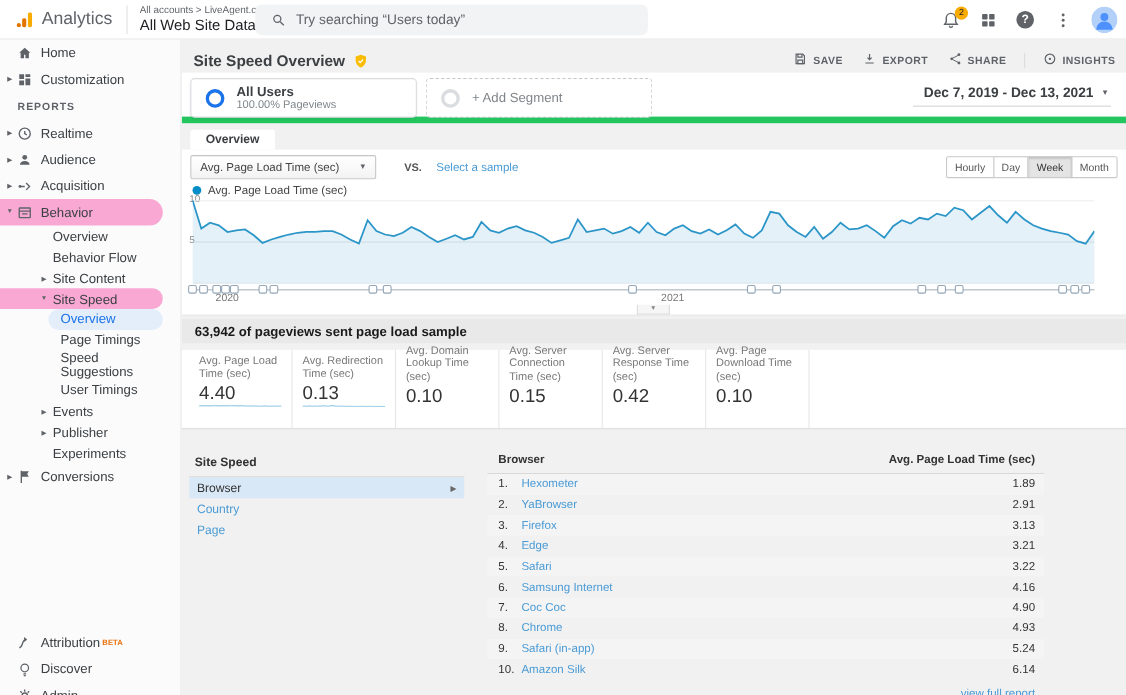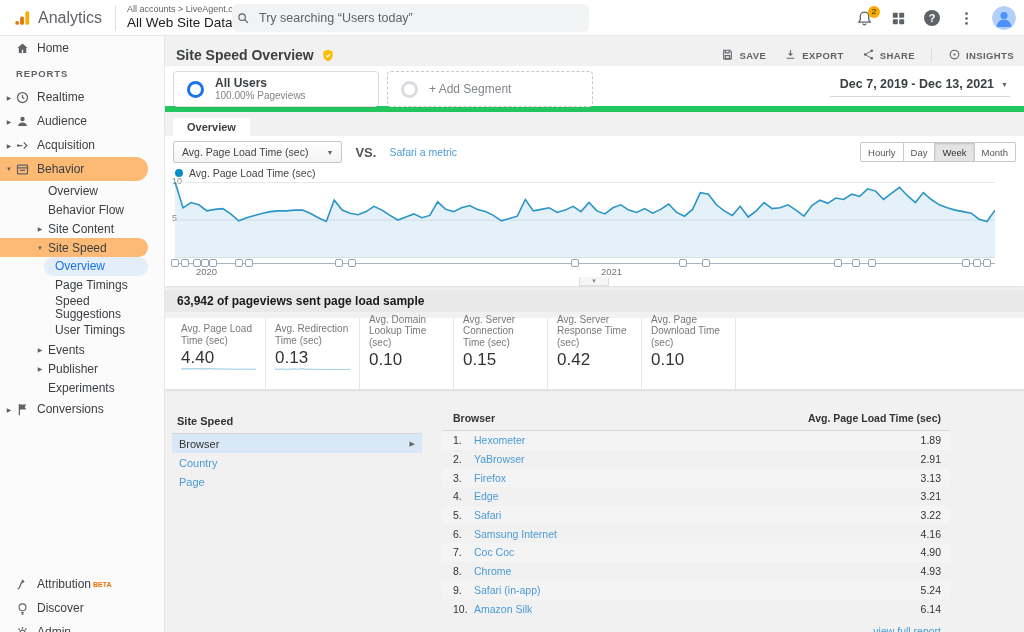--- a/index.html
+++ b/index.html
@@ -8,21 +8,21 @@
   
   #header{position:absolute;top:0;left:0;width:1024px;height:36px;background:#fff;border-bottom:1px solid #e8e8e8;z-index:20;display:flex;align-items:center}
   .logo-wrap{display:flex;align-items:center;gap:7px;padding-left:13px}
   .logo-ic{width:18px;height:18px}
   .logo-text{font-size:16px;color:#5f6368}
   .hdr-divider{width:1px;height:26px;background:#e0e0e0;margin:0 11px 0 13px}
   .prop-block{display:flex;flex-direction:column;justify-content:center;line-height:1}
   .prop-crumb{font-size:9px;color:#5f6368;margin-bottom:2px}
   .prop-name{font-size:13.5px;color:#202124;display:flex;align-items:center;gap:5px}
   .caret{font-size:7px;color:#5f6368}
-  .search-box{position:absolute;left:232px;top:4px;width:357px;height:28px;background:#f1f3f4;border-radius:6px;display:flex;align-items:center;padding:0 4px;gap:9px}
+  .search-box{position:absolute;left:232px;top:4px;width:357px;height:28px;background:#f1f3f4;border-radius:6px;display:flex;align-items:center;padding:0 14px;gap:9px}
   .search-box svg{width:14px;height:14px;flex:none}
   .search-box input{border:none;background:transparent;outline:none;font-size:12.5px;color:#3c4043;width:100%}
   .search-box input::placeholder{color:#5f6368}
   .hdr-right{position:absolute;right:8px;top:0;height:36px;display:flex;align-items:center;gap:17px}
   .hdr-icon{width:17px;height:17px;position:relative;cursor:pointer}
   .hdr-icon svg{width:100%;height:100%}
   .badge{position:absolute;top:-4px;right:-7px;min-width:12px;height:12px;background:#f9ab00;border-radius:7px;font-size:8px;color:#202124;display:flex;align-items:center;justify-content:center;padding:0 2px}
   .help-circle{width:16px;height:16px;border-radius:50%;background:#5f6368;color:#fff;font-size:11px;font-weight:bold;display:flex;align-items:center;justify-content:center}
   .avatar{width:24px;height:24px;border-radius:50%;overflow:hidden}
 
@@ -30,21 +30,21 @@
   #sidebar{position:absolute;left:0;top:36px;width:165px;height:596px;background:#fbfbfc;border-right:1px solid #e8e8e8;z-index:10}
   .sb-section{font-size:9.5px;color:#5f6368;letter-spacing:.9px;padding:8px 0 6px 16px;font-weight:bold}
   .sb-item{position:relative;display:flex;align-items:center;font-size:12px;color:#3c4043;cursor:pointer}
   .sb-item .arrow{position:absolute;left:5px;font-size:6px;color:#5f6368;width:8px;text-align:center}
   .sb-item .ic{position:absolute;left:15px;width:15px;height:15px;display:flex;align-items:center;justify-content:center}
   .sb-item .ic svg{width:15px;height:15px}
   .lvl0{height:24px;padding-left:37px}
   .lvl1{min-height:19px;padding-left:48px;color:#3c4043}
   .lvl1 .arrow{left:36px}
   .lvl2{min-height:19px;padding-left:55px;line-height:13px;padding-right:6px}
-  .active-trail{background:#fdba74;border-radius:0 14px 14px 0;margin-right:16px}
+  .active-trail{background:#f9a8d4;border-radius:0 14px 14px 0;margin-right:16px}
   .selected{background:#e4eefb;border-radius:12px;margin:0 16px 0 44px;padding-left:11px !important;color:#1a73e8}
   .beta-badge{font-size:7px;color:#e8710a;vertical-align:super;margin-left:2px;font-weight:bold}
   #sidebar-footer{position:absolute;top:536px;left:0;right:0}
 
   
   #main{position:absolute;left:165px;top:36px;width:859px;height:596px;background:#f1f1f1;overflow:hidden}
   .report-header{position:absolute;top:8px;left:11px;right:10px;height:22px;display:flex;align-items:center}
   .report-title{font-size:14px;font-weight:bold;color:#3c4043;display:flex;align-items:center;gap:7px}
   .shield{width:14px;height:15px}
   .actions{margin-left:auto;display:flex;align-items:center;gap:18px}
@@ -61,21 +61,21 @@
   .seg-detail{font-size:10px;color:#80868b;line-height:12px}
   .seg-add-label{font-size:12px;color:#80868b}
   .date-picker{position:absolute;right:14px;top:11px;border-bottom:1px solid #d5d5d5;padding:0 2px 5px 10px;display:flex;align-items:center;gap:7px;cursor:pointer}
   .date-text{font-size:12.5px;font-weight:bold;color:#3c4043}
 
   .tab{position:absolute;top:82px;left:8px;height:18px;background:#fff;padding:0 14px;font-size:11px;font-weight:bold;color:#3c4043;display:flex;align-items:center;border-radius:2px 2px 0 0;cursor:pointer}
 
   .chart-panel{position:absolute;top:100px;left:0;width:859px;height:150px;background:#fff;box-shadow:0 1px 2px rgba(0,0,0,.08)}
   .metric-row{position:absolute;top:5px;left:8px;right:8px;height:22px;display:flex;align-items:center}
   .metric-dd{height:22px;border:1px solid #c6c6c6;border-radius:2px;background:linear-gradient(#fff,#f3f3f3);padding:0 8px;font-size:10.5px;color:#444;display:flex;align-items:center;gap:18px;cursor:pointer}
-  .vs-label{margin-left:13px;font-size:13px;font-weight:bold;color:#555}
+  .vs-label{margin-left:25px;font-size:10px;font-weight:bold;color:#555}
   .link{color:#4a9bd5;cursor:pointer;text-decoration:none}
   .select-metric{margin-left:13px;font-size:10.5px}
   .gran-group{margin-left:auto;display:flex}
   .gran-btn{height:20px;padding:0 7px;font-size:9.5px;color:#555;background:#fff;border:1px solid #c9c9c9;margin-left:-1px;cursor:pointer}
   .gran-btn:first-child{border-radius:2px 0 0 2px}
   .gran-btn:last-child{border-radius:0 2px 2px 0}
   .gran-btn.sel{background:#e4e4e4;box-shadow:inset 0 1px 2px rgba(0,0,0,.18);color:#333}
   .legend{position:absolute;top:31px;left:10px;display:flex;align-items:center;gap:6px;font-size:10.5px;color:#444}
   .legend-dot{width:8px;height:8px;border-radius:50%;background:#058dc7}
   #main-chart{position:absolute;top:46px;left:10px;width:820px;height:76px}
@@ -172,20 +172,29 @@
 
 <div id="sidebar">
   <div id="sidebar-items">
       <div class="sb-item lvl0">
         <span class="ic">
           <svg viewBox="0 0 24 24" fill="#5f6368">
             <path d="M12 4 4 11h2v8h5v-5h2v5h5v-8h2z"></path>
           </svg>
         </span>
         <span class="lbl">Home</span>
+      </div>
+      <div class="sb-item lvl0">
+        <span class="arrow">▶</span>
+        <span class="ic">
+          <svg viewBox="0 0 24 24" fill="#5f6368">
+            <path d="M4 4h7v7H4zM13 4h7v4h-7zM13 10h7v10h-7zM4 13h7v7H4z"></path>
+          </svg>
+        </span>
+        <span class="lbl">Customization</span>
       </div>
       <div class="sb-section">REPORTS</div>
       <div class="sb-item lvl0">
         <span class="arrow">▶</span>
         <span class="ic">
           <svg viewBox="0 0 24 24" fill="none" stroke="#5f6368" stroke-width="2">
             <circle cx="12" cy="12" r="8"></circle>
             <path d="M12 8v4l3 2"></path>
           </svg>
         </span>
@@ -366,21 +375,21 @@
       <span>Overview</span>
     </div>
 
   <div class="chart-panel">
     <div class="metric-row">
       <div class="metric-dd">
         <span>Avg. Page Load Time (sec)</span>
         <span class="caret">▼</span>
       </div>
       <span class="vs-label">VS.</span>
-      <a class="link select-metric">Safari a metric</a>
+      <a class="link select-metric">Select a sample</a>
       <div class="gran-group" id="granularity">
           <button class="gran-btn">Hourly</button>
           <button class="gran-btn">Day</button>
           <button class="gran-btn sel">Week</button>
           <button class="gran-btn">Month</button>
         </div>
     </div>
     <div class="legend">
       <span class="legend-dot"></span>
       <span>Avg. Page Load Time (sec)</span>

